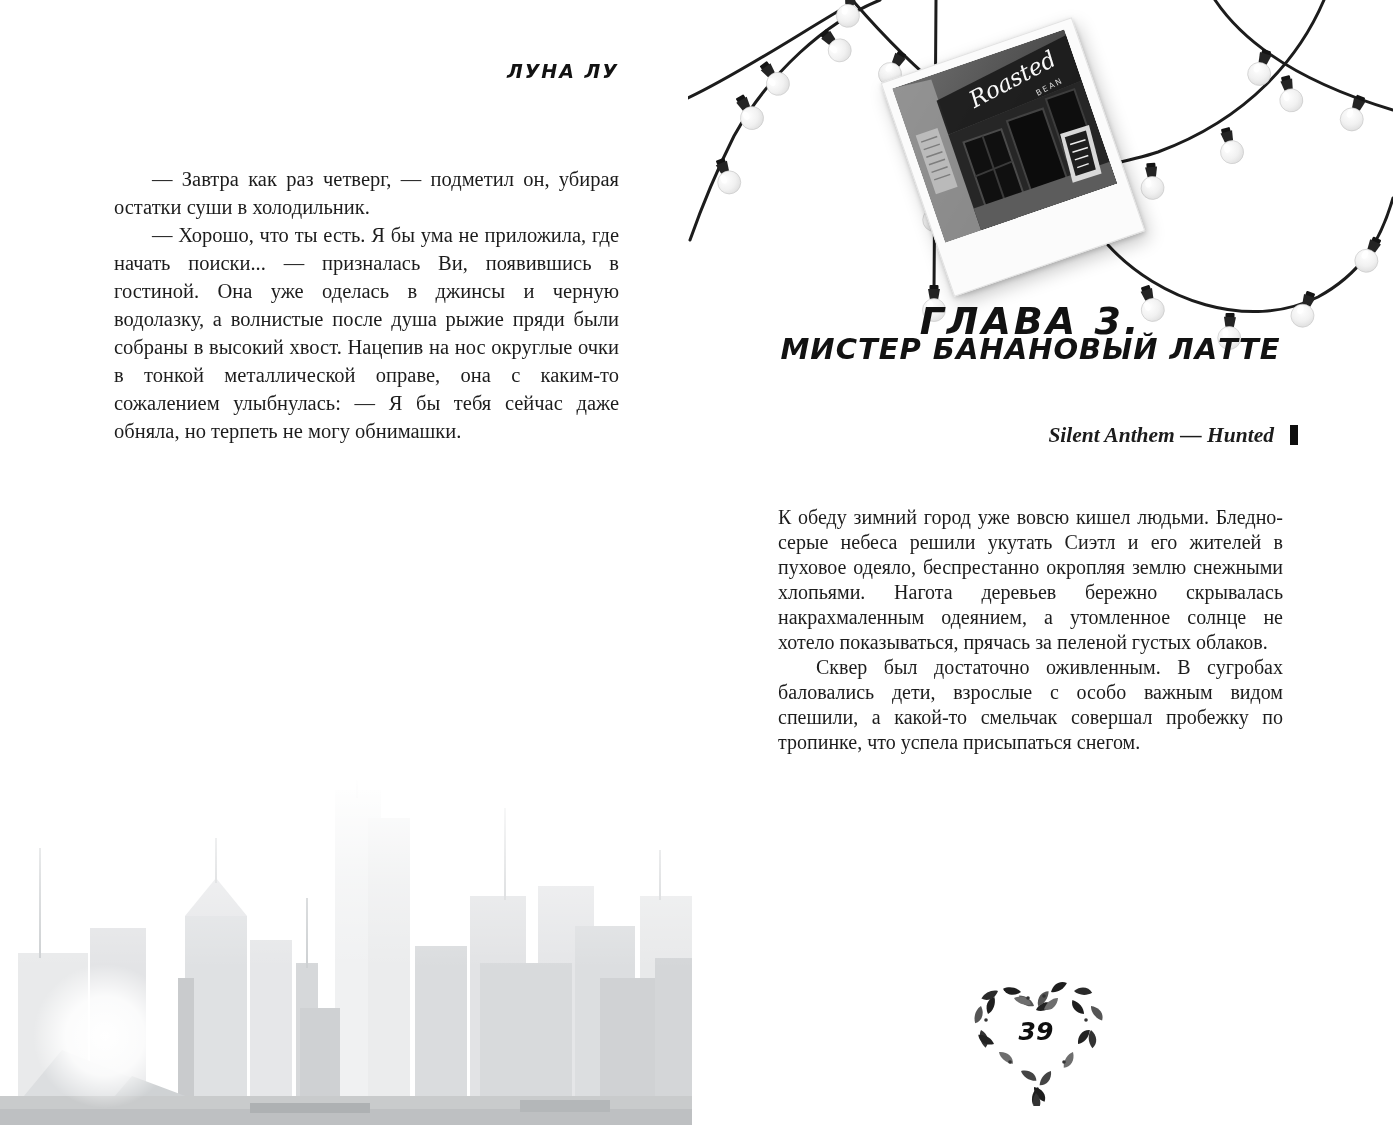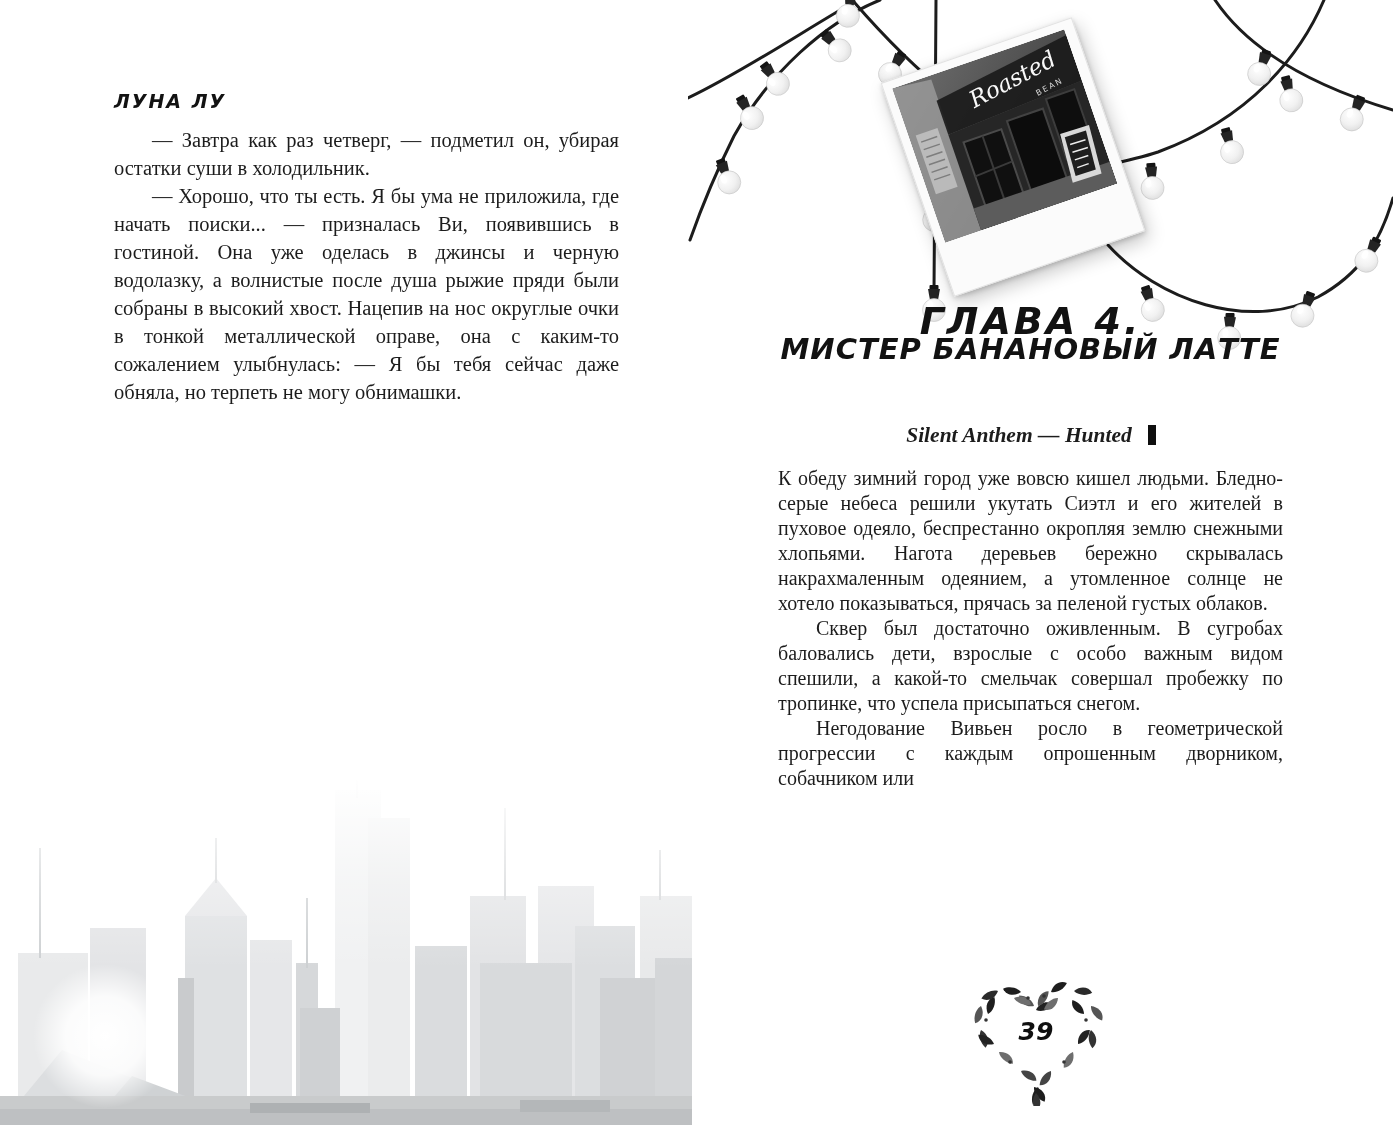--- a/index.html
+++ b/index.html
@@ -3,49 +3,49 @@
 <meta charset="utf-8">
 <style>
   html,body{margin:0;padding:0;}
   body{
     width:1393px;height:1125px;position:relative;overflow:hidden;
     background:#ffffff;color:#1c1c1c;
     font-family:"Liberation Serif",serif;
   }
   .abs{position:absolute;}
   
-  .col{width:505px;}
+  .col{width:505px;margin-top:39px;}
   .body-text p{
     margin:0;text-align:justify;
     font-size:20px;line-height:25px;
     hyphens:auto;-webkit-hyphens:auto;
   }
   .left-body p{font-size:20.5px;line-height:28px;}
   .indent{text-indent:38px;}
   
   .comic{
     font-family:"DejaVu Sans",sans-serif;
     font-weight:bold;font-style:italic;
     color:#121212;
   }
   .author-header{
-    left:114px;top:90px;width:505px;
-    text-align:left;font-size:19px;letter-spacing:2px;
+    left:114px;top:60px;width:505px;
+    text-align:right;font-size:19px;letter-spacing:2px;
   }
   .chapter-number{
     left:778px;top:298px;width:505px;
     text-align:center;font-size:38px;letter-spacing:3px;line-height:46px;
   }
   .chapter-title{
     left:778px;top:330px;width:505px;
     text-align:center;font-size:29px;letter-spacing:1px;line-height:38px;
   }
   .soundtrack{
-    left:784px;top:423px;width:494px;
-    text-align:center;
+    left:804px;top:423px;width:494px;
+    text-align:right;
     font-family:"Liberation Serif",serif;
     font-weight:bold;font-style:italic;font-size:21.5px;
   }
   .soundtrack .bar{
     display:inline-block;width:8px;height:20px;background:#0e0e0e;
     margin-left:16px;vertical-align:-3px;
   }
   
   .polaroid{
     left:912px;top:44px;width:200px;height:224px;
@@ -201,31 +201,30 @@
   </div>
 </div>
 
 <div class="abs textlayer comic author-header">ЛУНА ЛУ</div>
 
 <div class="abs textlayer body-text left-body col" style="left:114px;top:126px;" lang="ru">
   <p class="indent">— Завтра как раз четверг, — подметил он, убирая остатки суши в холодильник.</p>
   <p class="indent">— Хорошо, что ты есть. Я бы ума не приложила, где начать поиски... — призналась Ви, появившись в гостиной. Она уже оделась в джинсы и черную водолазку, а волнистые после душа рыжие пряди были собраны в высокий хвост. Нацепив на нос округлые очки в тонкой металлической оправе, она с каким-то сожалением улыбнулась: — Я бы тебя сейчас даже обняла, но терпеть не могу обнимашки.</p>
 </div>
 
-<div class="abs textlayer comic chapter-number">ГЛАВА 4.</div>
+<div class="abs textlayer comic chapter-number">ГЛАВА 3.</div>
 <div class="abs textlayer comic chapter-title">МИСТЕР БАНАНОВЫЙ ЛАТТЕ</div>
 
 <div class="abs textlayer soundtrack">
   <span>Silent Anthem — Hunted</span><span class="bar"></span>
 </div>
 
 <div class="abs textlayer body-text col" style="left:778px;top:466px;" lang="ru">
   <p>К обеду зимний город уже вовсю кишел людьми. Бледно-серые небеса решили укутать Сиэтл и его жителей в пуховое одеяло, беспрестанно окропляя землю снежными хлопьями. Нагота деревьев бережно скрывалась накрахмаленным одеянием, а утомленное солнце не хотело показываться, прячась за пеленой густых облаков.</p>
   <p class="indent">Сквер был достаточно оживленным. В сугробах баловались дети, взрослые с особо важным видом спешили, а какой-то смельчак совершал пробежку по тропинке, что успела присыпаться снегом.</p>
-  <p class="indent">Негодование Вивьен росло в геометрической прогрессии с каждым опрошенным дворником, собачником или</p>
 </div>
 
 <svg class="abs wreath" width="140" height="132" viewBox="0 0 140 132">
   <defs>
     <path id="leaf" d="M0,0 C5,-7 13,-8 18,-3 C13,2 5,3 0,0 Z"></path>
   </defs>
   <g>
     <use href="#leaf" fill="#222222" transform="translate(70,36) rotate(-8)"></use>
     <use href="#leaf" fill="#555555" transform="translate(72,32) rotate(-45)"></use>
     <use href="#leaf" fill="#1e1e1e" transform="translate(85,18) rotate(-20)"></use>

